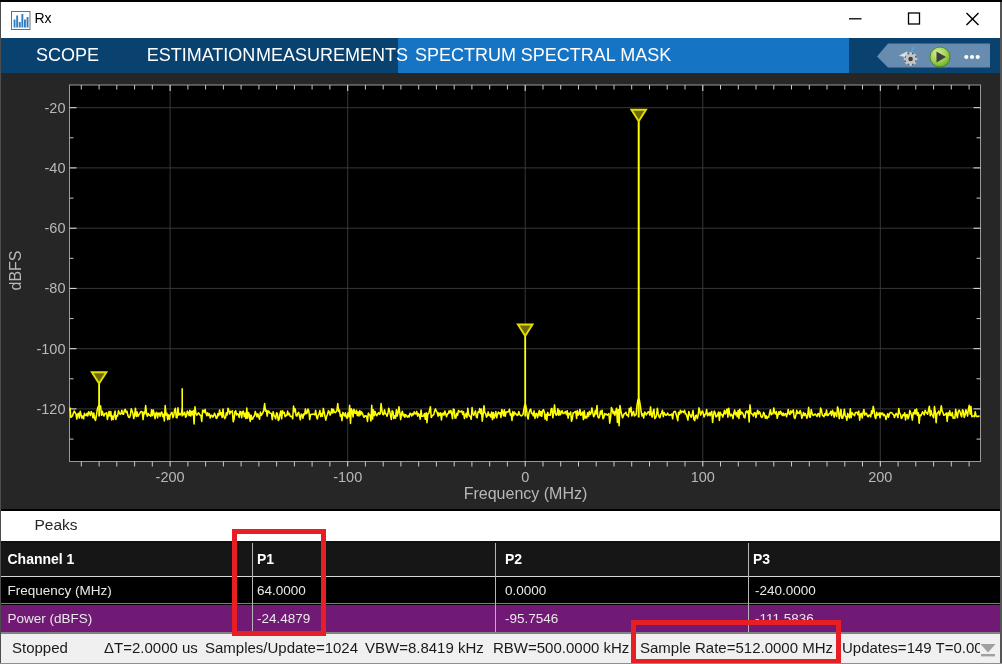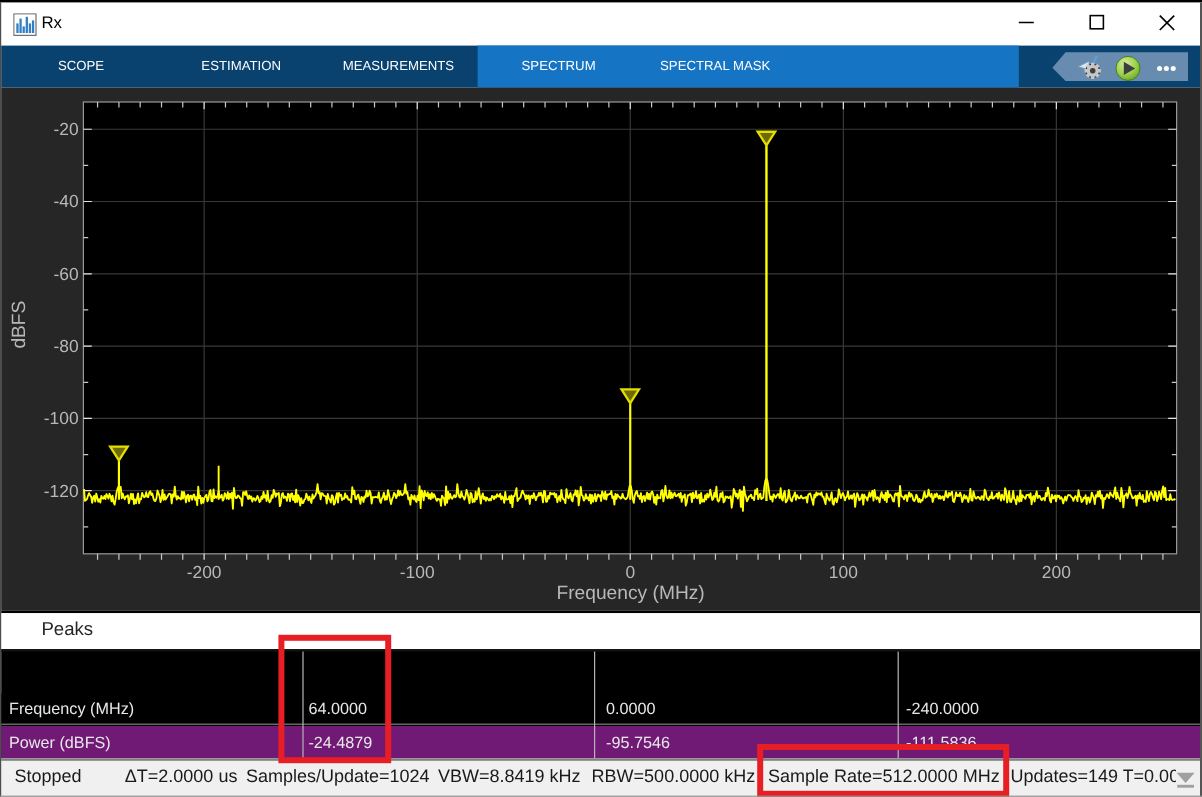--- a/index.html
+++ b/index.html
@@ -1,21 +1,21 @@
 <!DOCTYPE html>
 <html><head><meta charset="utf-8">
 <style>
   html,body{margin:0;padding:0;width:1002px;height:664px;overflow:hidden;background:#fff;
     font-family:"Liberation Sans",sans-serif;-webkit-font-smoothing:antialiased;}
   .abs{position:absolute;}
   #titlebar{position:absolute;left:1px;top:2px;width:904px;height:35.5px;background:#fff;}
   #title-rx{position:absolute;left:33.5px;top:8px;font-size:14px;color:#000;}
   #ribbon{position:absolute;left:1px;top:37.5px;width:1000px;height:35px;background:#09416f;}
   #ribbon-active{position:absolute;left:397px;top:0;width:451px;height:35px;background:#1674c5;}
-  .tab{position:absolute;top:0;height:35px;line-height:35px;color:#fff;font-size:11px;
+  .tab{position:absolute;top:0;height:35px;line-height:35px;color:#fff;font-size:18px;
      transform:translateX(-50%);white-space:nowrap;}
   #plotwrap{position:absolute;left:1px;top:72.5px;width:1000px;height:436px;background:#262626;}
   #peaks-strip{position:absolute;left:1px;top:508.5px;width:1000px;height:2.5px;background:#000;}
   #peaks-row{position:absolute;left:1px;top:511px;width:1000px;height:29.5px;background:#fff;}
   #peaks-row span{position:absolute;left:33.5px;top:4.5px;font-size:15.5px;color:#262626;}
   #tbl{position:absolute;left:1px;top:540.5px;width:1000px;height:91.5px;background:#000;border-top:2px solid #111;box-sizing:border-box;}
   .hrow{position:absolute;left:0;top:0;width:1000px;height:33.5px;background:#161616;border-bottom:1.5px solid #d6d6d6;}
   .r1{position:absolute;left:0;top:35px;width:1000px;height:25.5px;background:#000;border-bottom:1.5px solid #808080;}
   .r2{position:absolute;left:0;top:62px;width:1000px;height:27.5px;background:#701a75;}
   .cell{position:absolute;top:0;height:100%;display:flex;align-items:center;color:#e8e8e8;font-size:13.5px;}
@@ -254,20 +254,26 @@
       <path d="M 91.8 371.7 L 106.4 371.7 L 99.1 383.1 Z" fill="#6e6a08" stroke="#e3df00" stroke-width="1.9"></path>
       <path d="M 517.9 324.0 L 532.5 324.0 L 525.2 335.4 Z" fill="#6e6a08" stroke="#e3df00" stroke-width="1.9"></path>
       <path d="M 631.4 109.3 L 646.0 109.3 L 638.7 120.7 Z" fill="#6e6a08" stroke="#e3df00" stroke-width="1.9"></path>
     </svg>
   </div>
   <div id="peaks-strip"></div>
   <div id="peaks-row">
     <span>Peaks</span>
   </div>
   <div id="tbl">
+    <div class="hrow">
+      <span class="cell cb" style="left:6.5px">Channel 1</span>
+      <span class="cell cb" style="left:256px">P1</span>
+      <span class="cell cb" style="left:504px">P2</span>
+      <span class="cell cb" style="left:752px">P3</span>
+    </div>
     <div class="r1">
       <span class="cell" style="left:6.5px">Frequency (MHz)</span>
       <span class="cell" style="left:256px">64.0000</span>
       <span class="cell" style="left:504px">0.0000</span>
       <span class="cell" style="left:754px">-240.0000</span>
     </div>
     <div class="r2">
       <span class="cell" style="left:6.5px">Power (dBFS)</span>
       <span class="cell" style="left:256px">-24.4879</span>
       <span class="cell" style="left:504px">-95.7546</span>

